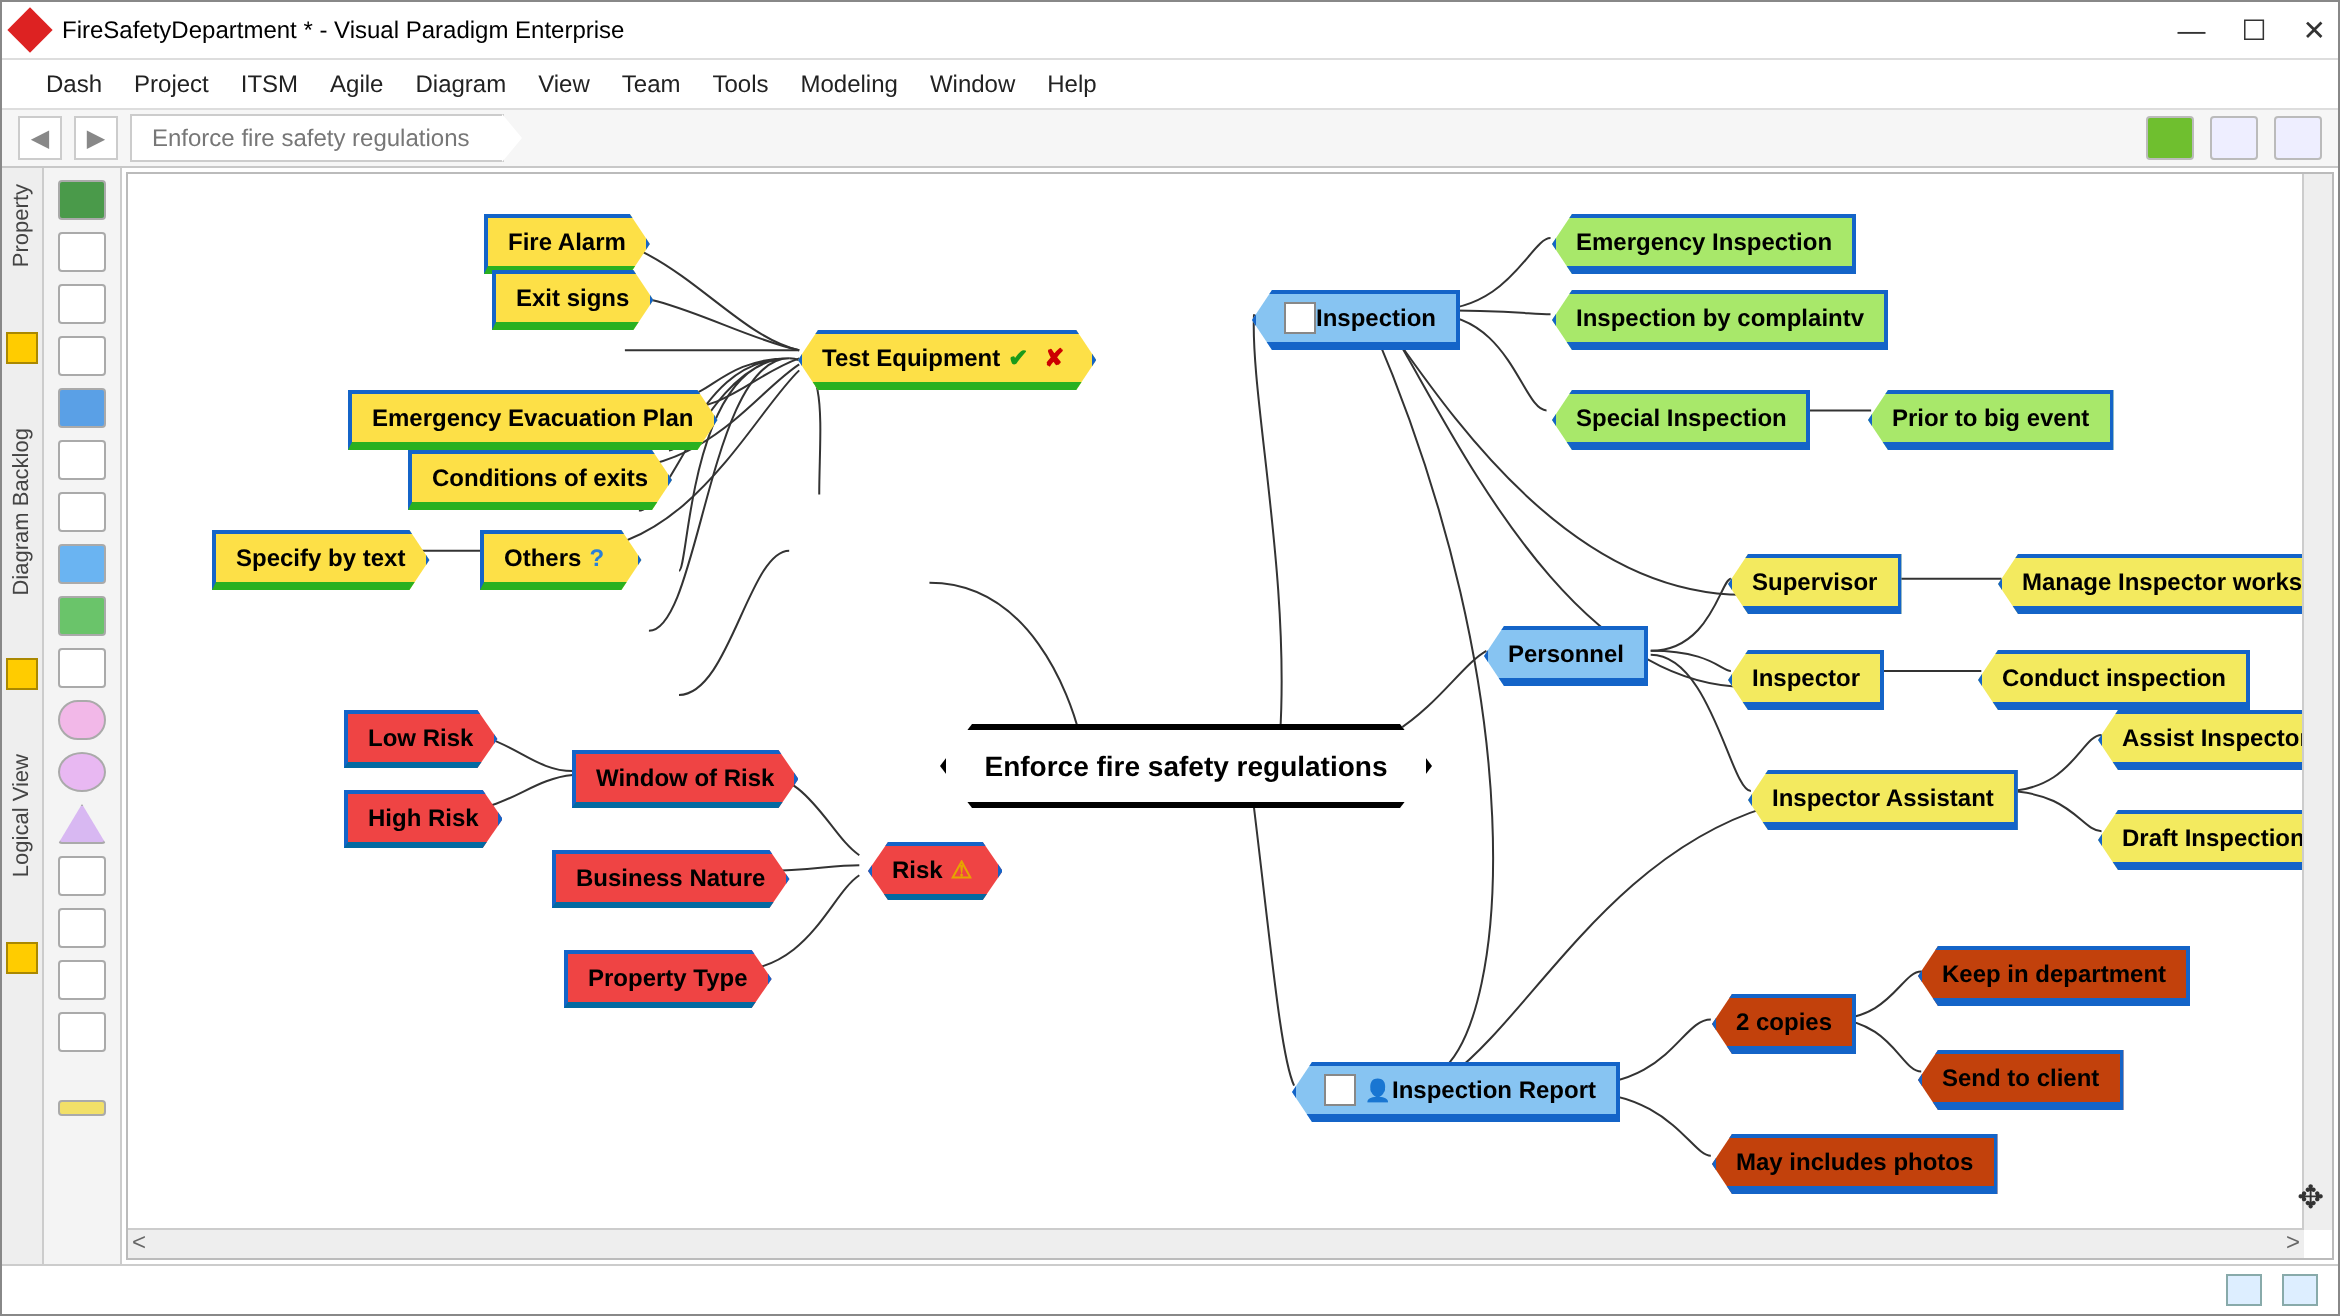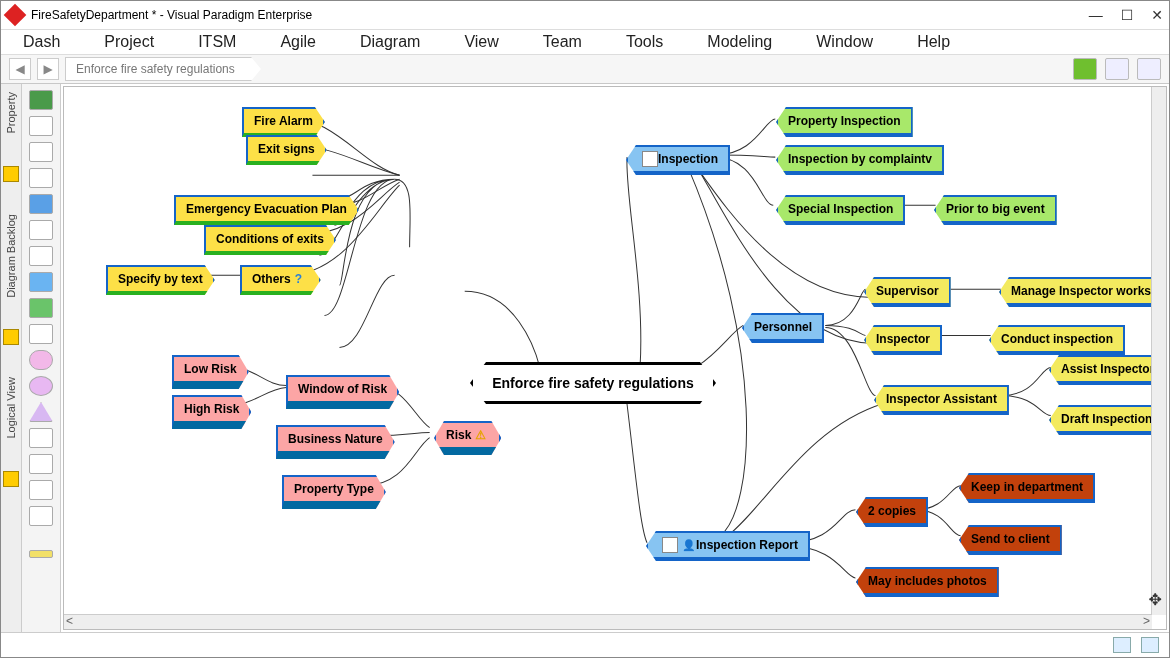--- a/index.html
+++ b/index.html
@@ -2,21 +2,21 @@
 <html><head>
 <meta charset="utf-8">
 <style>
 html,body{margin:0;padding:0;font-family:"Segoe UI",Tahoma,sans-serif;font-size:12px;background:#fff;color:#000;overflow:hidden}
 .window{width:1170px;height:658px;border:1px solid #888;box-sizing:border-box;display:flex;flex-direction:column;position:relative}
 .titlebar{height:28px;display:flex;align-items:center;padding:0 6px;border-bottom:1px solid #ddd}
 .titlebar .logo{width:16px;height:16px;background:#d22;transform:rotate(45deg);margin-right:8px}
 .titlebar .title{flex:1;font-size:12px}
 .titlebar .winbtns{display:flex;gap:18px;font-family:Arial;font-size:14px;color:#333}
 .titlebar .winbtns span{cursor:default}
-.menubar{height:24px;display:flex;align-items:center;gap:44px;padding:0 22px;border-bottom:1px solid #ddd;font-size:16px;color:#222}
+.menubar{height:24px;display:flex;align-items:center;gap:16px;padding:0 22px;border-bottom:1px solid #ddd;font-size:12px;color:#222}
 .menubar span{cursor:default}
 .toolbar{height:28px;display:flex;align-items:center;padding:0 8px;border-bottom:1px solid #c8c8c8;background:#f6f6f6}
 .toolbar .navbtn{width:20px;height:20px;border:1px solid #ccc;background:#fff;margin-right:6px;display:flex;align-items:center;justify-content:center;color:#888}
 .toolbar .crumb{background:#fff;border:1px solid #ccc;height:22px;display:flex;align-items:center;padding:0 16px 0 10px;color:#777;position:relative}
 .toolbar .crumb:after{content:"";position:absolute;right:-10px;top:-1px;border-top:12px solid transparent;border-bottom:12px solid transparent;border-left:10px solid #fff}
 .toolbar .right-icons{margin-left:auto;display:flex;gap:8px}
 .toolbar .ricon{width:22px;height:20px;border:1px solid #bbb;background:#eef;border-radius:2px}
 .ricon.green{background:#6fbf2f}
 .body{flex:1;display:flex;min-height:0}
 .sidestrip{width:20px;background:#eee;border-right:1px solid #ccc;display:flex;flex-direction:column;align-items:center;gap:32px;padding-top:8px}
@@ -34,21 +34,21 @@
 .statusbar .sicn{width:16px;height:14px;border:1px solid #8aa;background:#def}
 
 
 .node{position:absolute;display:flex;align-items:center;height:24px;padding:0 10px;font-size:12px;font-weight:bold;white-space:nowrap;border:2px solid #1464c8}
 
 .node.al{clip-path:polygon(10px 0,100% 0,100% 100%,10px 100%,0 50%)}
 .node.ar{clip-path:polygon(0 0,calc(100% - 10px) 0,100% 50%,calc(100% - 10px) 100%,0 100%)}
 .node.ab{clip-path:polygon(10px 0,calc(100% - 10px) 0,100% 50%,calc(100% - 10px) 100%,10px 100%,0 50%)}
 
 .c-pink{background:#fde047;border-bottom:4px solid #2ab020}
-.c-violet{background:#fca5a5;border-bottom:8px solid #0369a1}
+.c-violet{background:#ef4444;border-bottom:3px solid #0369a1}
 .c-green{background:#a8e86a;border-bottom:4px solid #1464c8}
 .c-yellow{background:#f3ea5f;border-bottom:4px solid #1464c8}
 .c-orange{background:#c2410c;border-bottom:4px solid #1464c8}
 .c-blue{background:#87c4f2;border-bottom:4px solid #1464c8}
 
 .center{position:absolute;left:406px;top:275px;width:240px;height:36px;display:flex;align-items:center;justify-content:center;font-weight:bold;font-size:14px;background:#fff;border:3px solid #000;clip-path:polygon(16px 0,calc(100% - 16px) 0,100% 50%,calc(100% - 16px) 100%,16px 100%,0 50%)}
 
 svg.links{position:absolute;inset:0;pointer-events:none}
 svg.links path{fill:none;stroke:#333;stroke-width:1}
 
@@ -184,20 +184,25 @@
           <path d="M622 78 C700 260 690 420 655 448" stroke-dasharray=""></path>
           <path d="M806 210 C720 210 660 120 630 78"></path>
           <path d="M808 256 C720 256 662 130 632 80"></path>
           <path d="M818 316 C740 340 700 420 660 450"></path>
         </svg>
 
         <div class="center">
             <span>Enforce fire safety regulations</span>
           </div>
 
+        <div class="node c-pink ab" style="left:335px;top:78px">
+            <span>Test Equipment</span>
+            <span class="ico ok"></span>
+            <span class="ico x"></span>
+          </div>
         <div class="node c-pink ar" style="left:178px;top:20px">
             <span>Fire Alarm</span>
           </div>
         <div class="node c-pink ar" style="left:182px;top:48px">
             <span>Exit signs</span>
           </div>
         <div class="node c-pink ar" style="left:110px;top:108px">
             <span>Emergency Evacuation Plan</span>
           </div>
         <div class="node c-pink ar" style="left:140px;top:138px">
@@ -229,21 +234,21 @@
           </div>
         <div class="node c-violet ar" style="left:218px;top:388px">
             <span>Property Type</span>
           </div>
 
         <div class="node c-blue al" style="left:562px;top:58px">
             <span class="ico doc"></span>
             <span>Inspection</span>
           </div>
         <div class="node c-green al" style="left:712px;top:20px">
-            <span>Property Inspection</span>
+            <span>Emergency Inspection</span>
           </div>
         <div class="node c-green al" style="left:712px;top:58px">
             <span>Inspection by complaintv</span>
           </div>
         <div class="node c-green al" style="left:712px;top:108px">
             <span>Special Inspection</span>
           </div>
         <div class="node c-green al" style="left:870px;top:108px">
             <span>Prior to big event</span>
           </div>

